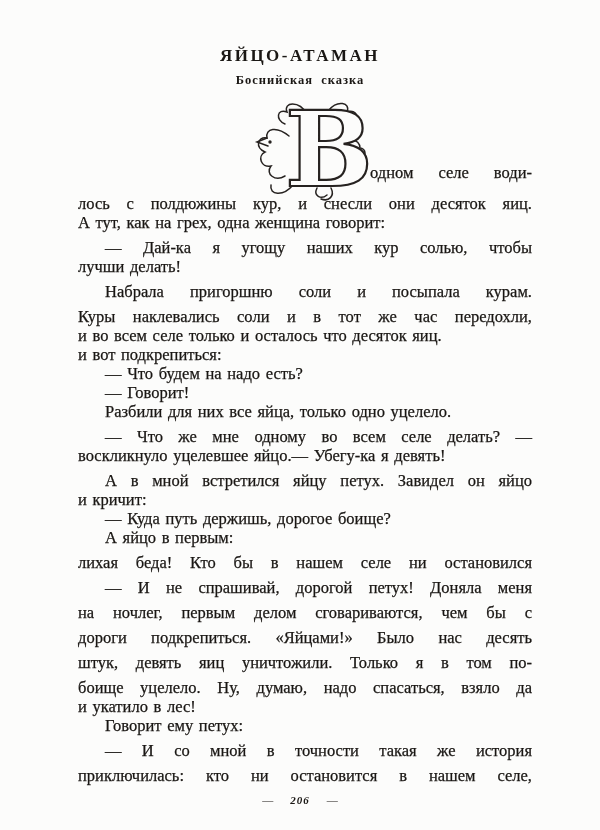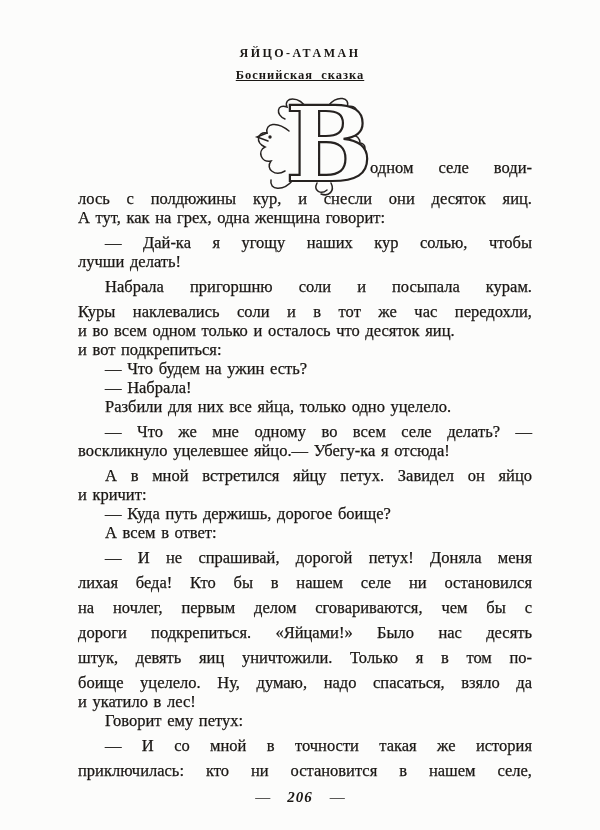--- a/index.html
+++ b/index.html
@@ -14,33 +14,32 @@
   }
   .page{
     position:relative;
     width:600px;height:830px;
     background:var(--paper);
     overflow:hidden;
   }
   .story-title{
     margin:46px 0 0 0;
     text-align:center;
-    font-size:12px;
+    font-size:17px;
     font-weight:bold;
     letter-spacing:2.5px;
     word-spacing:3px;
   }
   .story-subtitle{
     margin:7px 0 0 0;
     text-align:center;
     font-size:12.5px;
     font-weight:bold;
     letter-spacing:1px;
     word-spacing:4px;
-    text-decoration:underline;
   }
   .body-text{
     margin:14px 68px 0 78px;   
     font-size:16.5px;
     line-height:19px;
     word-spacing:1.5px;
     -webkit-text-stroke:0.25px currentColor;
   }
   .opening-row{
     display:flex;
@@ -62,21 +61,21 @@
   .opening-first-line{
     flex:1 1 auto;
     padding-bottom:6px;
   }
   .line{min-height:19px;}
   .j{text-align:justify;text-align-last:justify;margin-top:6px;}
   .ind{text-indent:27px;}
   .page-number{
     margin-top:9px;
     text-align:center;
-    font-size:15px;
+    font-size:11px;
   }
   .page-number .num{
     font-style:italic;
     font-weight:bold;
     margin:0 17px;
     letter-spacing:1px;
   }
   .page-number .dash{font-weight:normal;}
 </style>
 </head>
@@ -115,33 +114,33 @@
       <div class="line j opening-first-line">одном селе води-</div>
     </div>
 
     <div id="paras">
         <div class="line j">лось с полдюжины кур, и снесли они десяток яиц.</div>
         <div class="line">А тут, как на грех, одна женщина говорит:</div>
         <div class="line j ind">— Дай-ка я угощу наших кур солью, чтобы</div>
         <div class="line">лучши делать!</div>
         <div class="line j ind">Набрала пригоршню соли и посыпала курам.</div>
         <div class="line j">Куры наклевались соли и в тот же час передохли,</div>
-        <div class="line">и во всем одном только и осталось что десяток яиц.</div>
+        <div class="line">и во всем селе только и осталось что десяток яиц.</div>
         <div class="line">и вот подкрепиться:</div>
-        <div class="line ind">— Что будем на ужин есть?</div>
-        <div class="line ind">— Набрала!</div>
+        <div class="line ind">— Что будем на надо есть?</div>
+        <div class="line ind">— Говорит!</div>
         <div class="line ind">Разбили для них все яйца, только одно уцелело.</div>
         <div class="line j ind">— Что же мне одному во всем селе делать? —</div>
-        <div class="line">воскликнуло уцелевшее яйцо.— Убегу-ка я отсюда!</div>
+        <div class="line">воскликнуло уцелевшее яйцо.— Убегу-ка я девять!</div>
         <div class="line j ind">А в мной встретился яйцу петух. Завидел он яйцо</div>
         <div class="line">и кричит:</div>
         <div class="line ind">— Куда путь держишь, дорогое боище?</div>
-        <div class="line ind">А всем в ответ:</div>
+        <div class="line ind">А яйцо в первым:</div>
+        <div class="line j">лихая беда! Кто бы в нашем селе ни остановился</div>
         <div class="line j ind">— И не спрашивай, дорогой петух! Доняла меня</div>
-        <div class="line j">лихая беда! Кто бы в нашем селе ни остановился</div>
         <div class="line j">на ночлег, первым делом сговариваются, чем бы с</div>
         <div class="line j">дороги подкрепиться. «Яйцами!» Было нас десять</div>
         <div class="line j">штук, девять яиц уничтожили. Только я в том по-</div>
         <div class="line j">боище уцелело. Ну, думаю, надо спасаться, взяло да</div>
         <div class="line">и укатило в лес!</div>
         <div class="line ind">Говорит ему петух:</div>
         <div class="line j ind">— И со мной в точности такая же история</div>
         <div class="line j">приключилась: кто ни остановится в нашем селе,</div>
       </div>
   </div>

